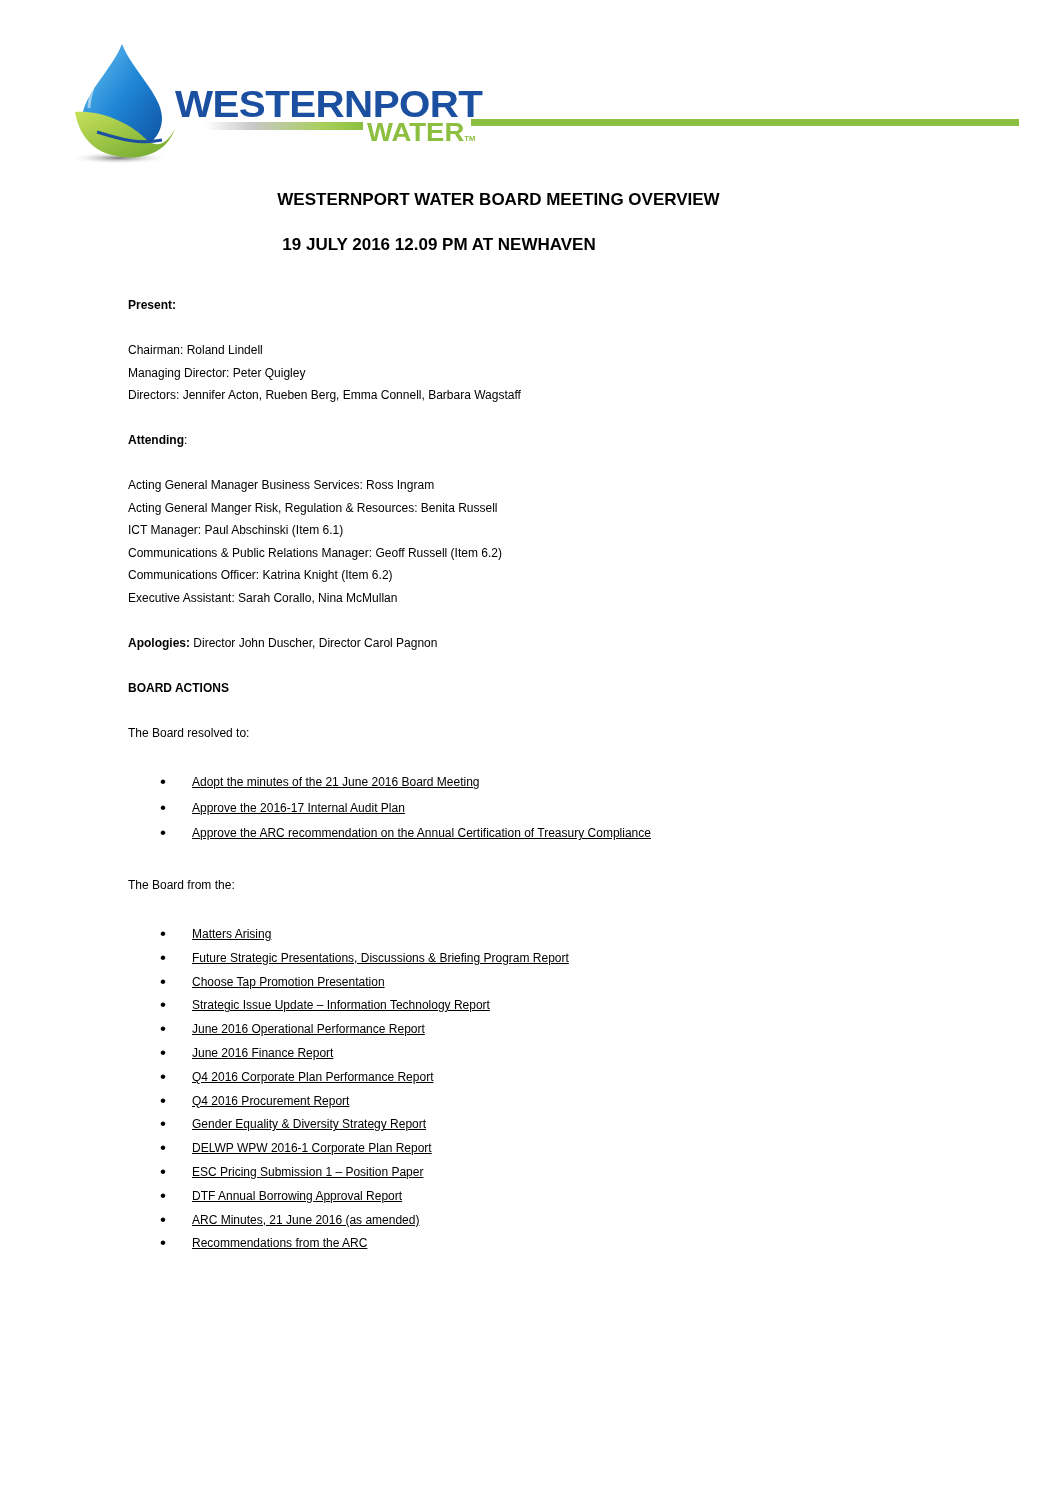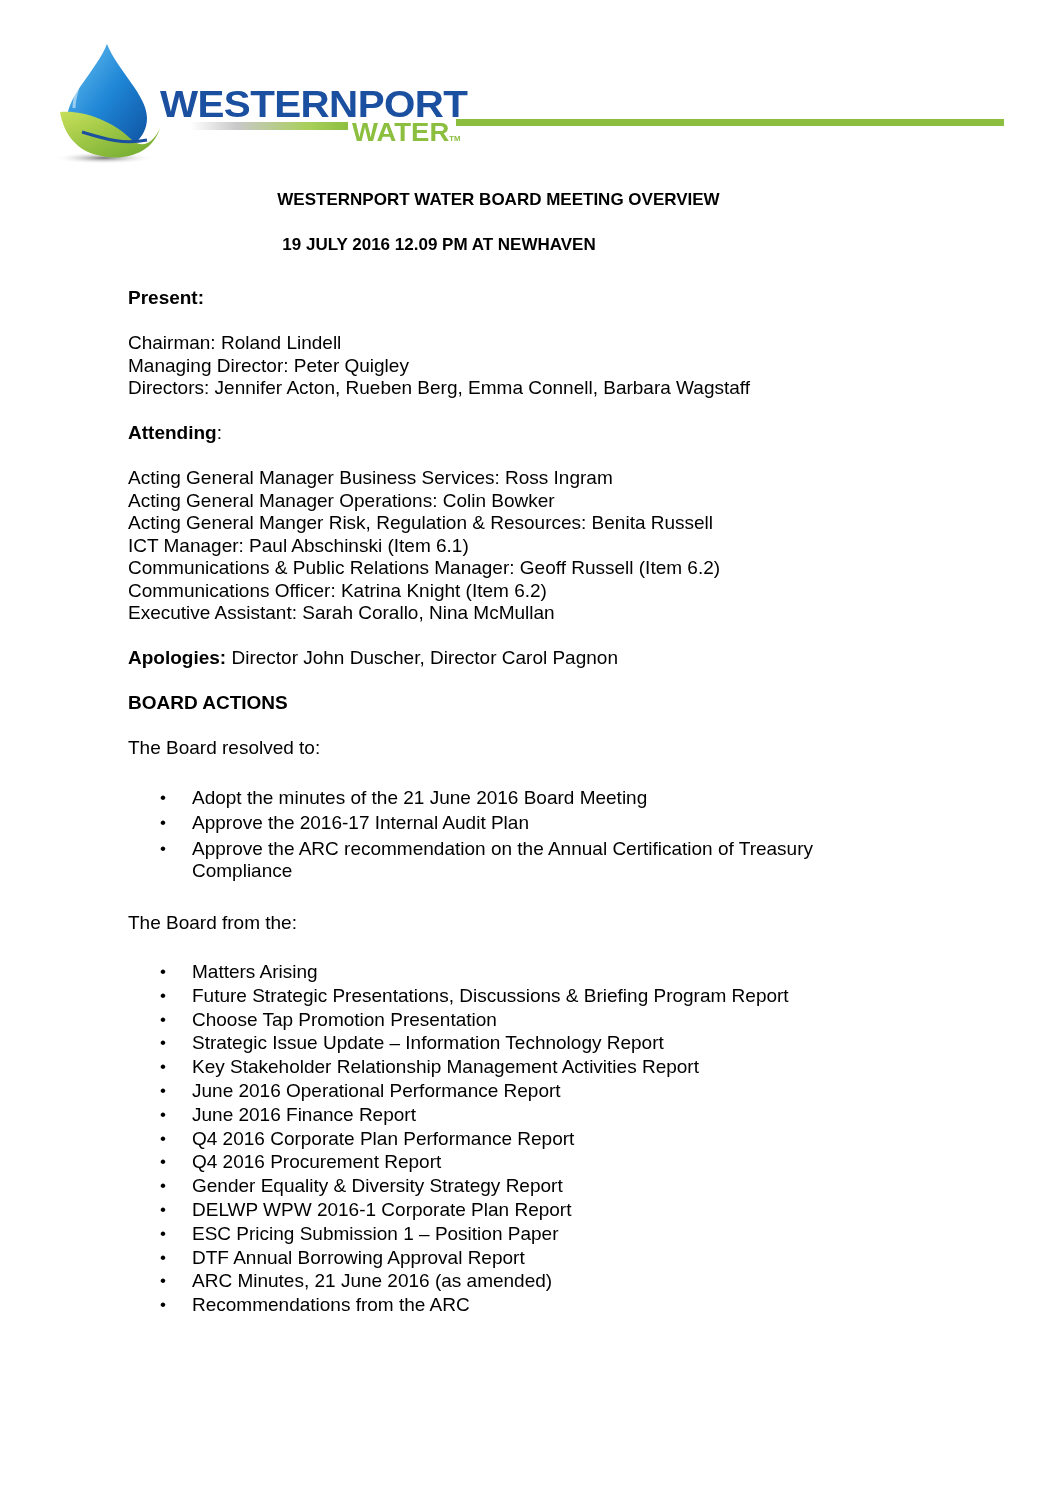--- a/index.html
+++ b/index.html
@@ -1,34 +1,34 @@
 <!DOCTYPE html>
 <html><head>
 <meta charset="utf-8">
 <style>
   html, body { margin: 0; padding: 0; background: #ffffff; }
   body { width: 1058px; height: 1497px; position: relative; overflow: hidden;
          font-family: "Liberation Sans", sans-serif; color: #000; }
-  .logo { position: absolute; left: 52px; top: 40px; width: 960px; height: 130px; }
+  .logo { position: absolute; left: 67px; top: 40px; width: 960px; height: 130px; }
   .logo svg { position: absolute; left: 0; top: 0; }
   .wordmark { position: absolute; left: 108px; top: 44px; font-family: "Liberation Sans", sans-serif;
               font-weight: bold; font-size: 36px; letter-spacing: -0.5px; color: #1b4fa0; transform: scaleX(1.12); transform-origin: left; }
   .wordmark2 { position: absolute; left: 300px; top: 78px; font-weight: bold; font-size: 25px; color: #8cbf3f; letter-spacing: 0px; transform: scaleX(1.1); transform-origin: left;}
   .tm { font-size: 7px; vertical-align: baseline; }
   .line-grad { position: absolute; left: 138px; top: 82px; width: 158px; height: 8px;
                background: linear-gradient(to right, #ffffff, #c8c8c8 30%, #a8cf5a 75%, #8cbf3f); }
   .line-green { position: absolute; left: 404px; top: 79px; width: 548px; height: 7px; background: #8cbf3f; }
 
   .center { position: absolute; left: 0; width: 878px; text-align: center; font-weight: bold; font-size: 17px; }
   .title { top: 190px; left: 0; text-align:center; width: 997px;}
   .subtitle { top: 235px; left: 0; }
-  .content { position: absolute; left: 128px; top: 287px; width: 800px; font-size: 19px; line-height: 22.5px; }
+  .content { position: absolute; left: 128px; top: 294px; width: 800px; font-size: 12px; line-height: 22.5px; }
   .gap { height: 22.5px; }
   .bold { font-weight: bold; }
-  ul.bullets { list-style: none; margin: 0; padding: 0; }
+  ul.bullets { list-style: none; margin: 0; padding: 0; text-decoration: underline; }
   ul.bullets li { position: relative; padding-left: 64px; }
   ul.bullets li::before { content: "\2022"; position: absolute; left: 32px; top: 0; font-size: 17px; }
   .resolved li { margin-bottom: 3px; }
   .noted li { margin-bottom: 1.3px; }
 </style>
 </head>
 <body>
 
 <div class="logo">
   <svg width="110" height="130" viewBox="0 0 110 130">
@@ -65,21 +65,20 @@
 <div class="content">
   <div class="bold">Present:</div>
   <div class="gap"></div>
   <div>Chairman: Roland Lindell</div>
   <div>Managing Director: Peter Quigley</div>
   <div>Directors: Jennifer Acton, Rueben Berg, Emma Connell, Barbara Wagstaff</div>
   <div class="gap"></div>
   <div><span class="bold">Attending</span><span>:</span></div>
   <div class="gap"></div>
   <div>Acting General Manager Business Services: Ross Ingram</div>
-  <div>Acting General Manager Operations: Colin Bowker</div>
   <div>Acting General Manger Risk, Regulation &amp; Resources: Benita Russell</div>
   <div>ICT Manager: Paul Abschinski (Item 6.1)</div>
   <div>Communications &amp; Public Relations Manager: Geoff Russell (Item 6.2)</div>
   <div>Communications Officer: Katrina Knight (Item 6.2)</div>
   <div>Executive Assistant: Sarah Corallo, Nina McMullan</div>
   <div class="gap"></div>
   <div><span class="bold">Apologies:</span><span> Director John Duscher, Director Carol Pagnon</span></div>
   <div class="gap"></div>
   <div class="bold">BOARD ACTIONS</div>
   <div class="gap"></div>
@@ -91,21 +90,20 @@
     <li style="width:660px">Approve the ARC recommendation on the Annual Certification of Treasury Compliance</li>
   </ul>
   <div class="gap" style="height:26px"></div>
   <div>The Board from the:</div>
   <div class="gap" style="height:27px"></div>
   <ul class="bullets noted">
     <li>Matters Arising</li>
     <li>Future Strategic Presentations, Discussions &amp; Briefing Program Report</li>
     <li>Choose Tap Promotion Presentation</li>
     <li>Strategic Issue Update – Information Technology Report</li>
-    <li>Key Stakeholder Relationship Management Activities Report</li>
     <li>June 2016 Operational Performance Report</li>
     <li>June 2016 Finance Report</li>
     <li>Q4 2016 Corporate Plan Performance Report</li>
     <li>Q4 2016 Procurement Report</li>
     <li>Gender Equality &amp; Diversity Strategy Report</li>
     <li>DELWP WPW 2016-1 Corporate Plan Report</li>
     <li>ESC Pricing Submission 1 – Position Paper</li>
     <li>DTF Annual Borrowing Approval Report</li>
     <li>ARC Minutes, 21 June 2016 (as amended)</li>
     <li>Recommendations from the ARC</li>

